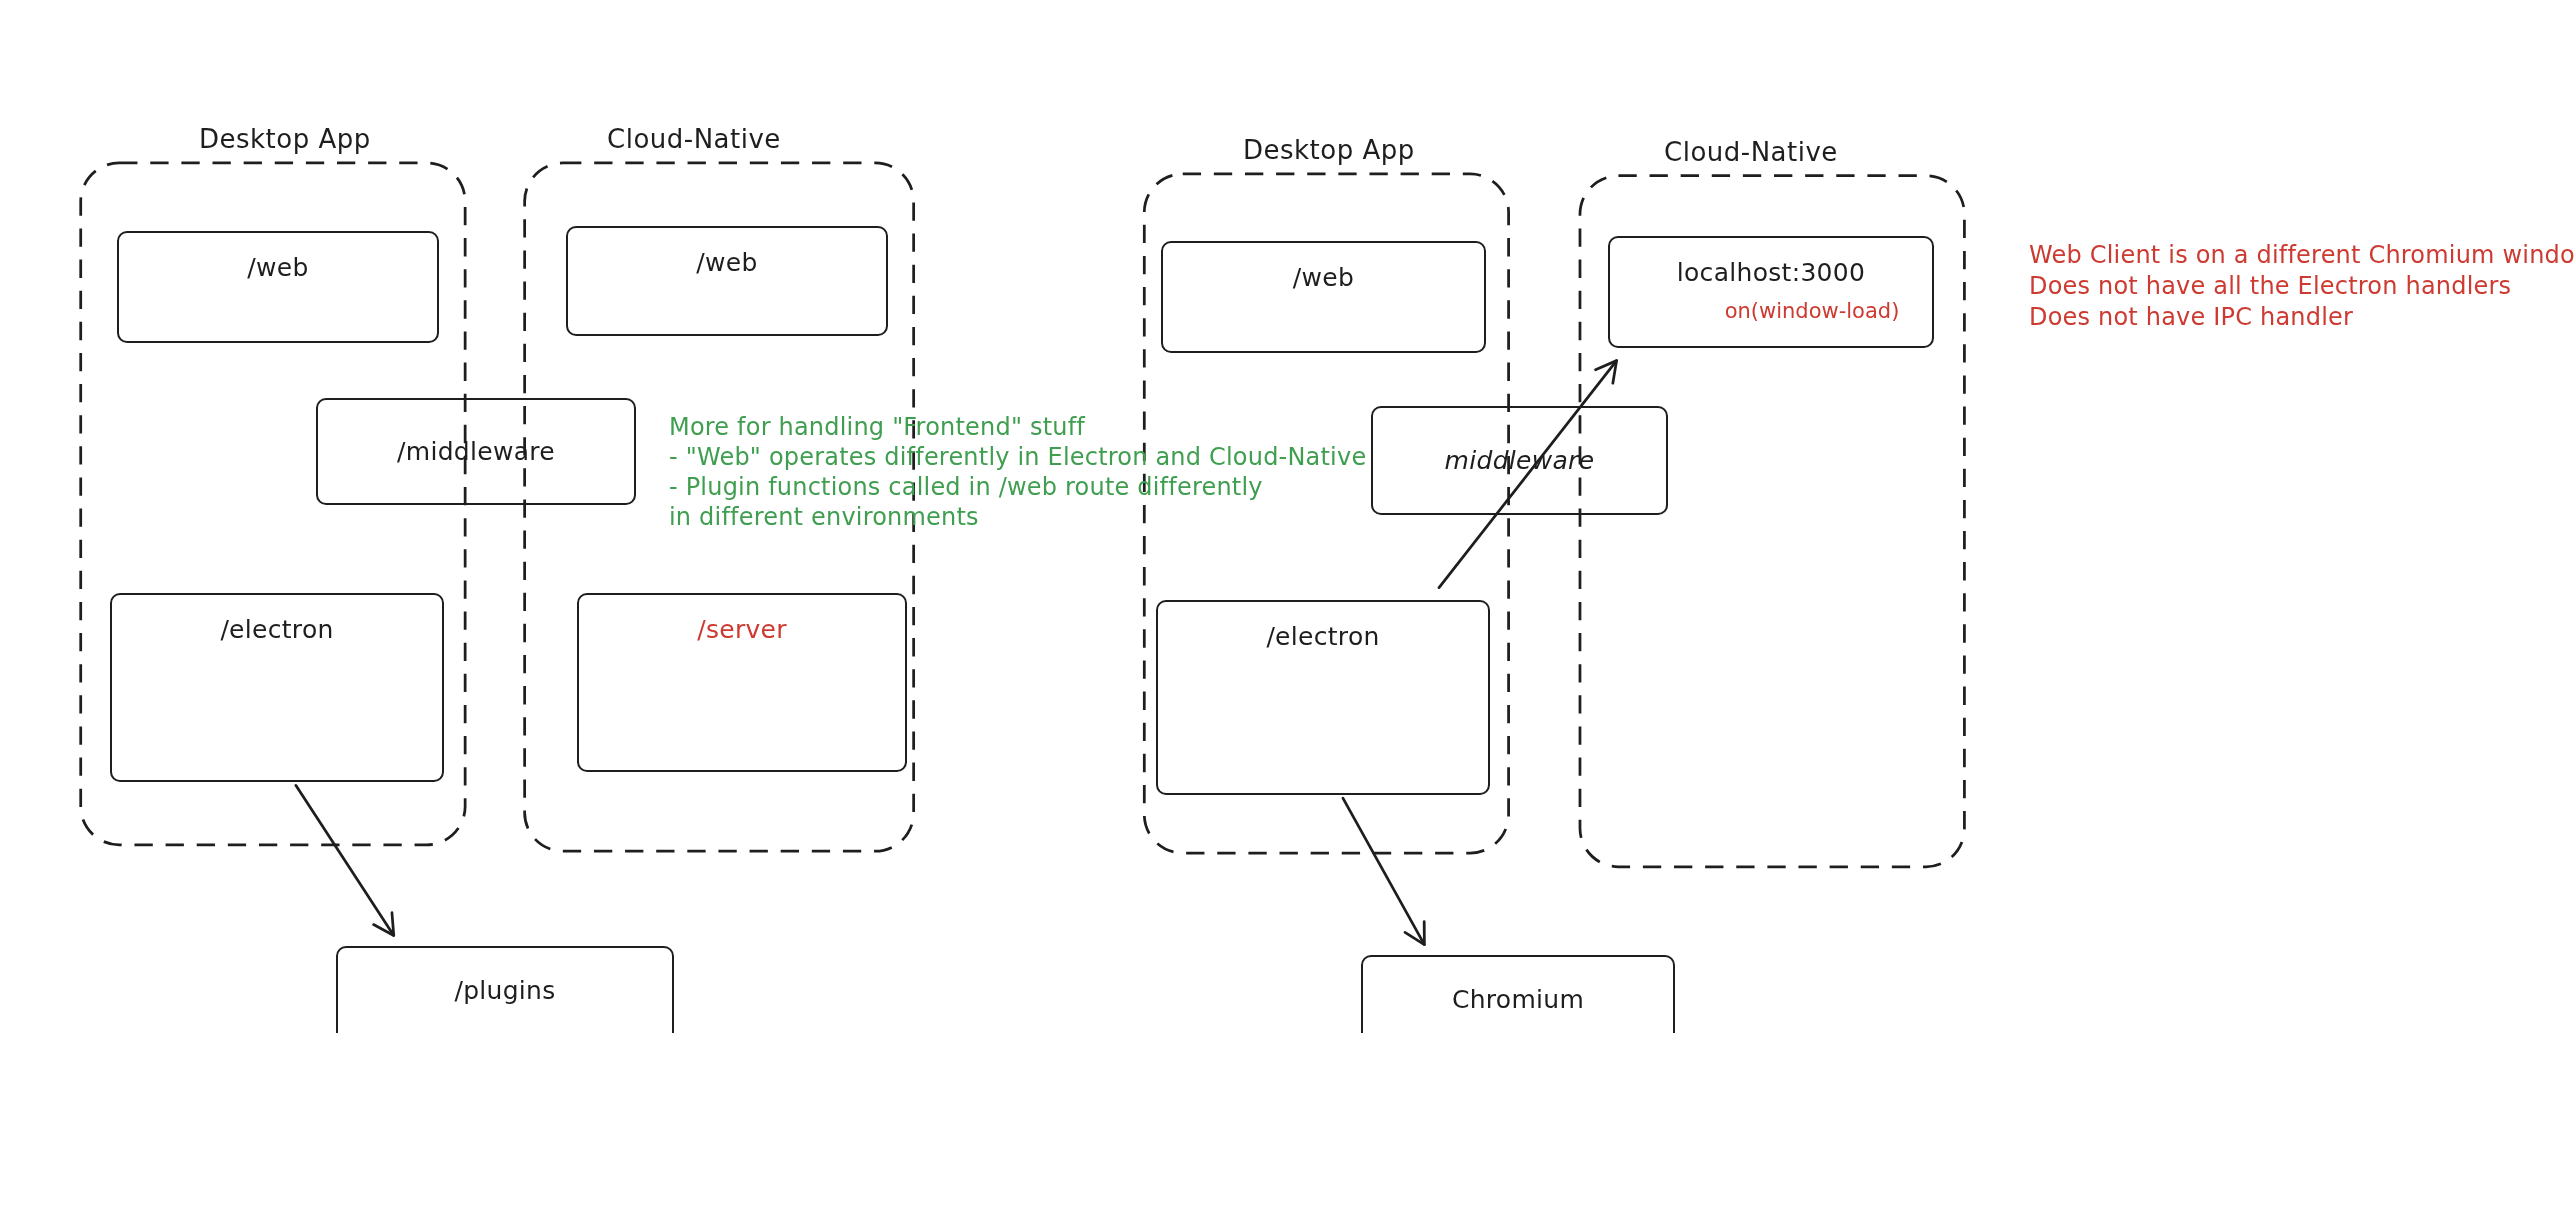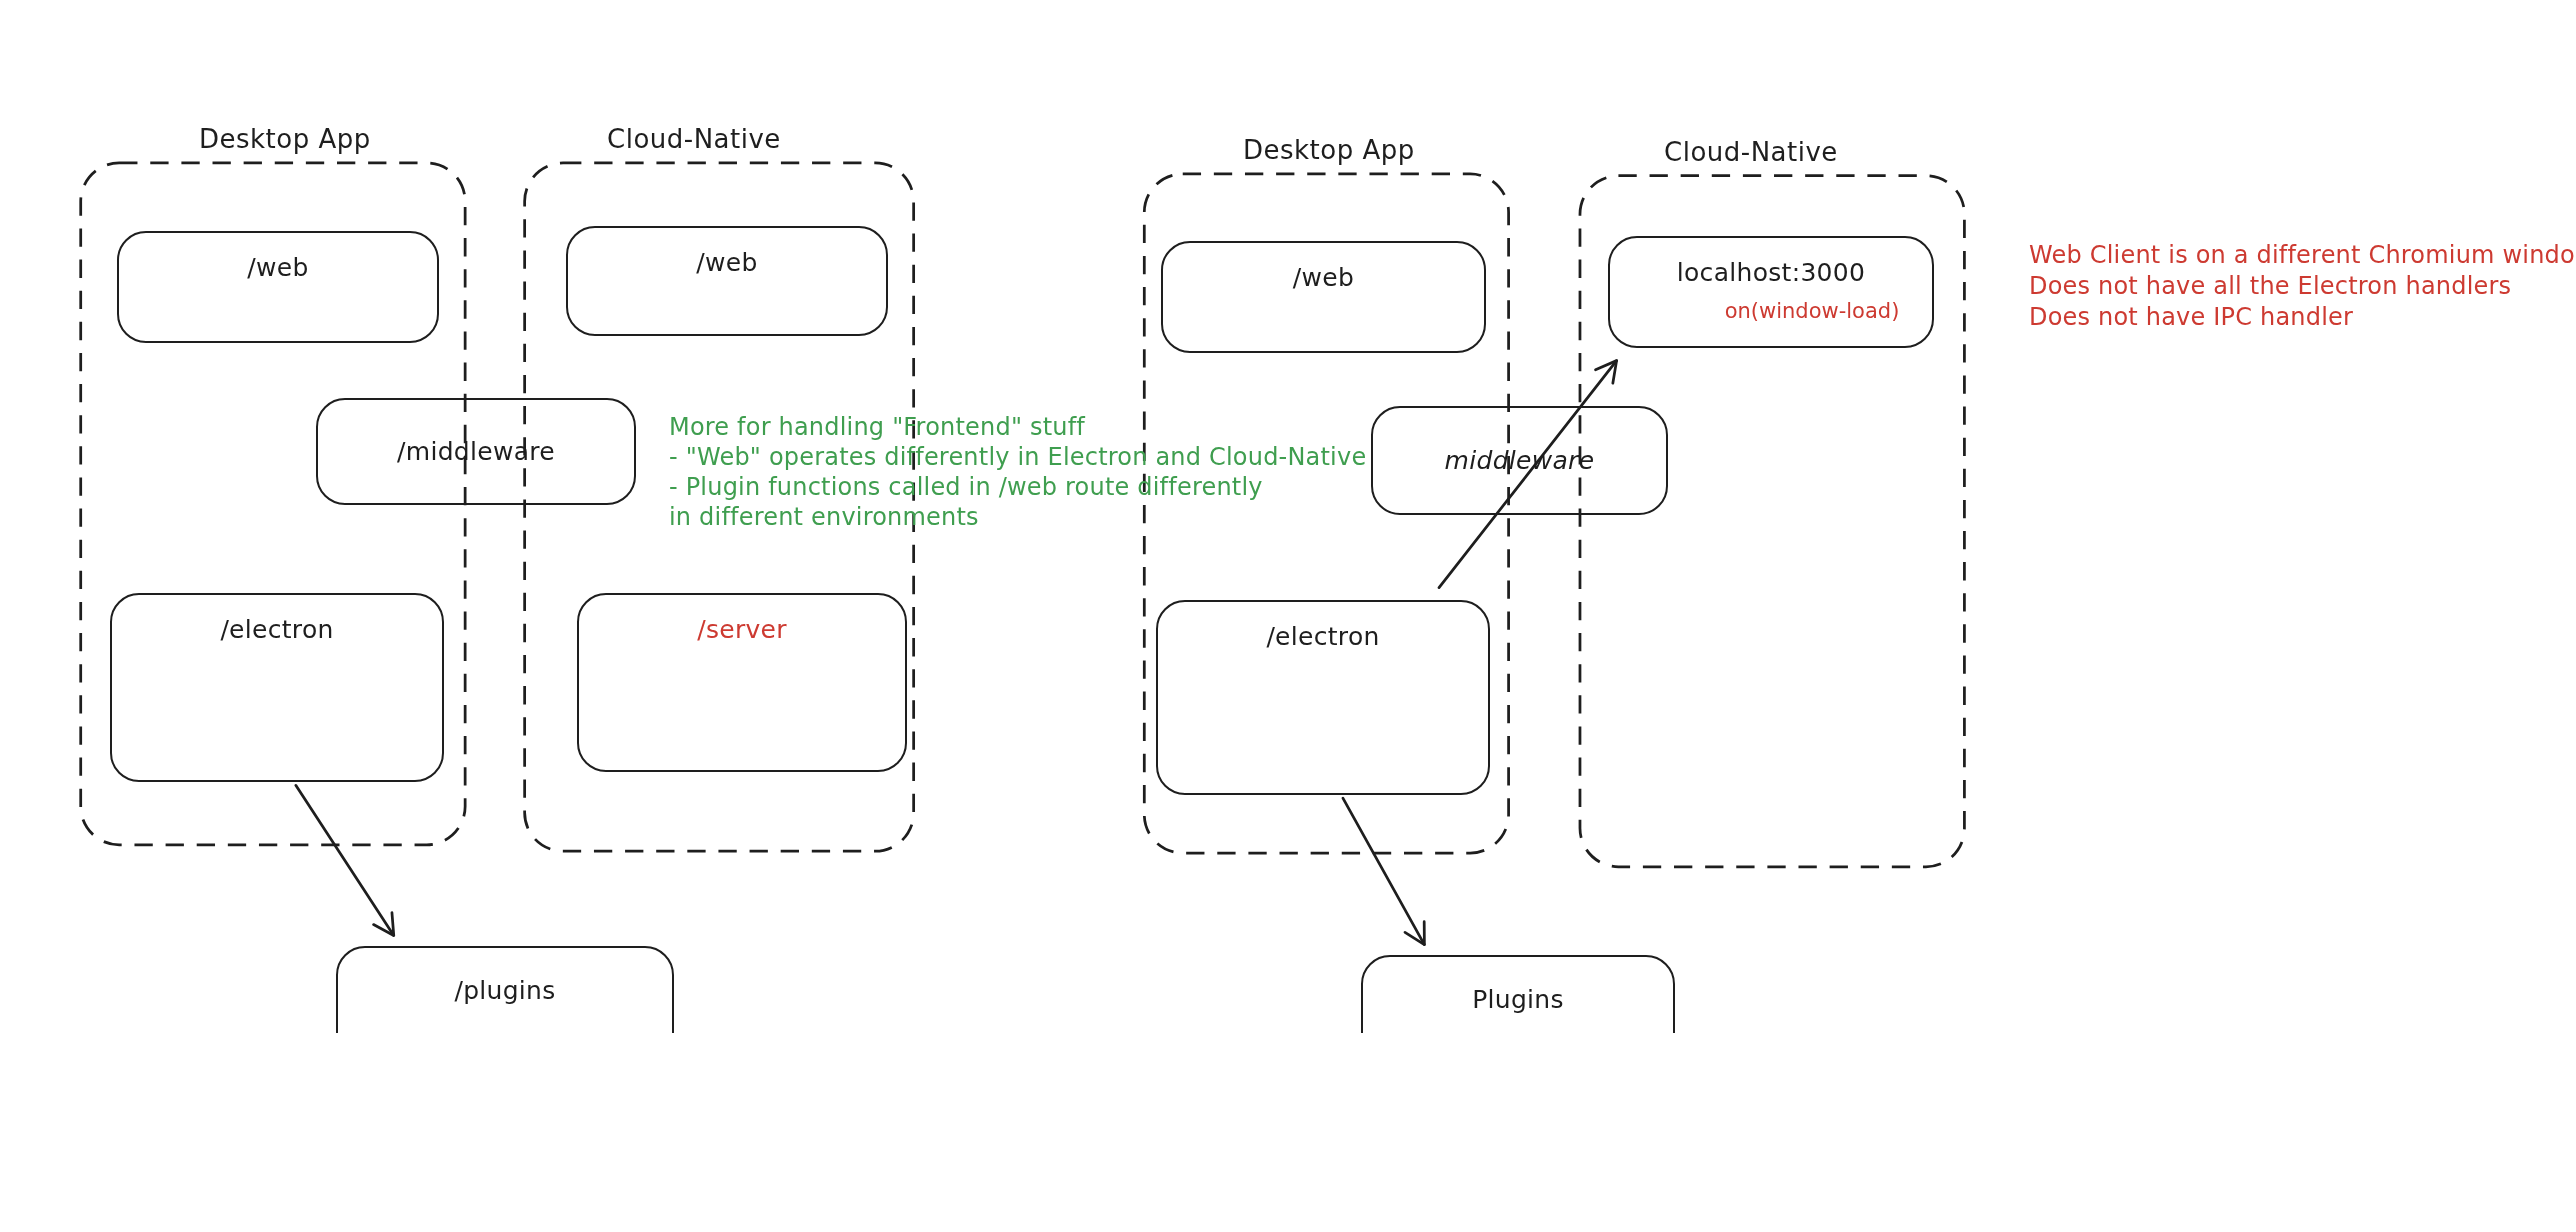--- a/index.html
+++ b/index.html
@@ -19,21 +19,21 @@
   .svg-layer {
     position: absolute;
     left: 0; top: 0;
     width: 2576px;
     height: 1232px;
   }
   
   .node {
     position: absolute;
     border: 2.7px solid #1e1e1e;
-    border-radius: 29px;
+    border-radius: 10px;
     background: transparent;
     box-sizing: border-box;
     text-align: center;
   }
   .node .node-label {
     font-size: 25px;
     letter-spacing: 0.3px;
     white-space: nowrap;
   }
   .node.top-label .node-label { display: block; margin-top: 20px; }
@@ -140,21 +140,21 @@
 
   <div class="node center-label" style="left:1371px; top:406px; width:297px; height:109px;font-style:italic;">
     <span class="node-label">middleware</span>
   </div>
 
   <div class="node top-label" style="left:1156px; top:600px; width:334px; height:195px;">
     <span class="node-label">/electron</span>
   </div>
 
   <div class="node plugins-label" style="left:1361px; top:955px; width:314px; height:199px;">
-    <span class="node-label">Plugins</span>
+    <span class="node-label">Chromium</span>
   </div>
 
   <div class="annotation red" style="left:2029px; top:240px; line-height:31px;">
     <div>Web Client is on a different Chromium window</div>
     <div>Does not have all the Electron handlers</div>
     <div>Does not have IPC handler</div>
   </div>
 
 </div>
 

